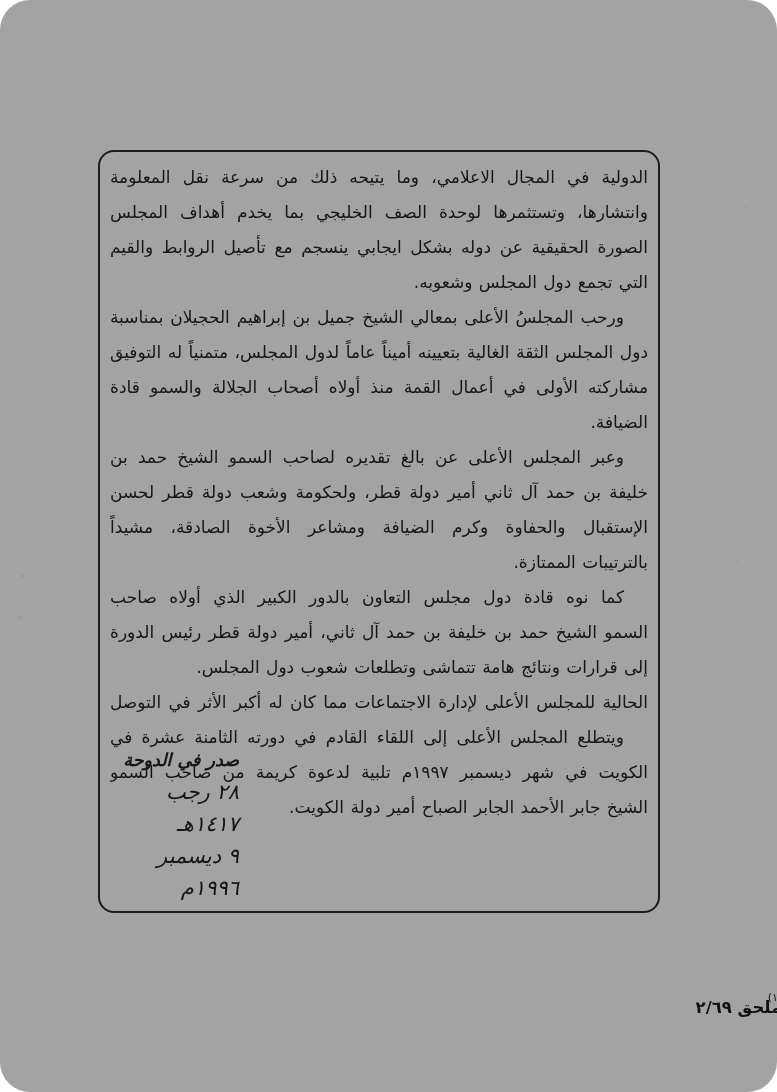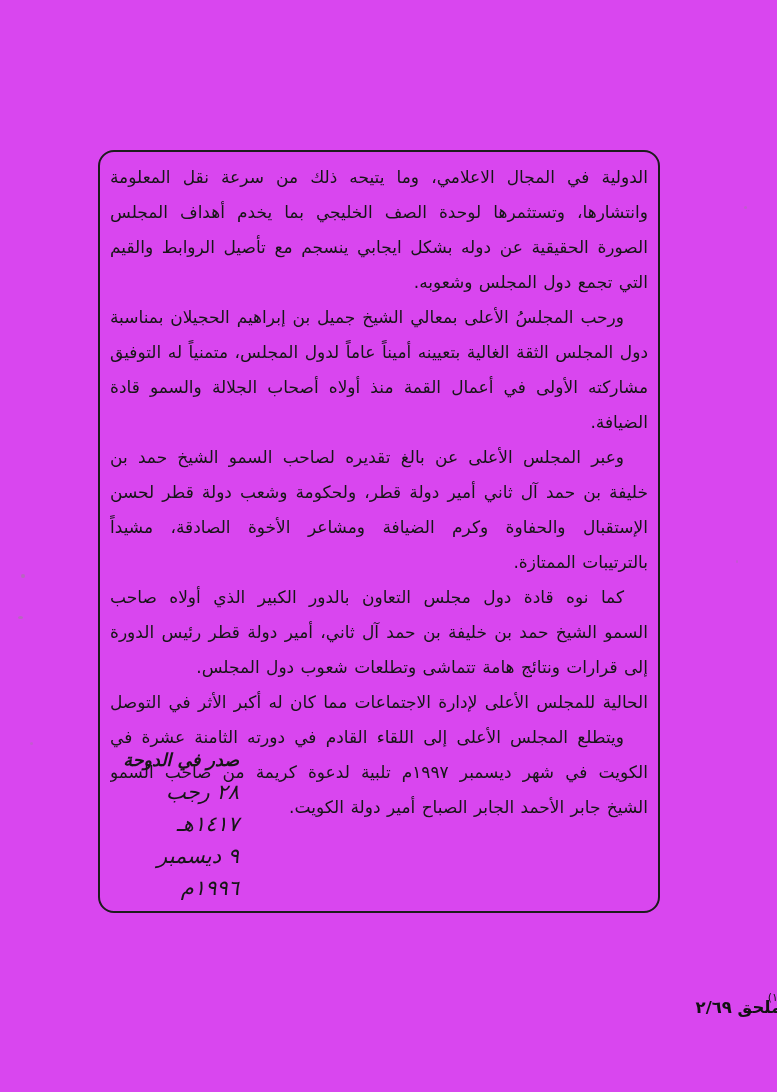--- a/index.html
+++ b/index.html
@@ -5,22 +5,23 @@
   html, body { margin: 0; padding: 0; }
   body {
     width: 777px; height: 1092px;
     position: relative;
     background: #ffffff;
     font-family: "DejaVu Sans", sans-serif;
     overflow: hidden;
   }
   .page {
     position: absolute; inset: 0;
-    background: #d946ef;
+    background: #a3a3a3;
     color: #161616;
+    border-radius: 30px;
   }
   
   .text-box {
     position: absolute;
     left: 98px; top: 150px;
     width: 562px; height: 763px;
     box-sizing: border-box;
     border: 2px solid #1c1c1c;
     border-radius: 16px;
     padding: 8px 10px 6px 10px;

